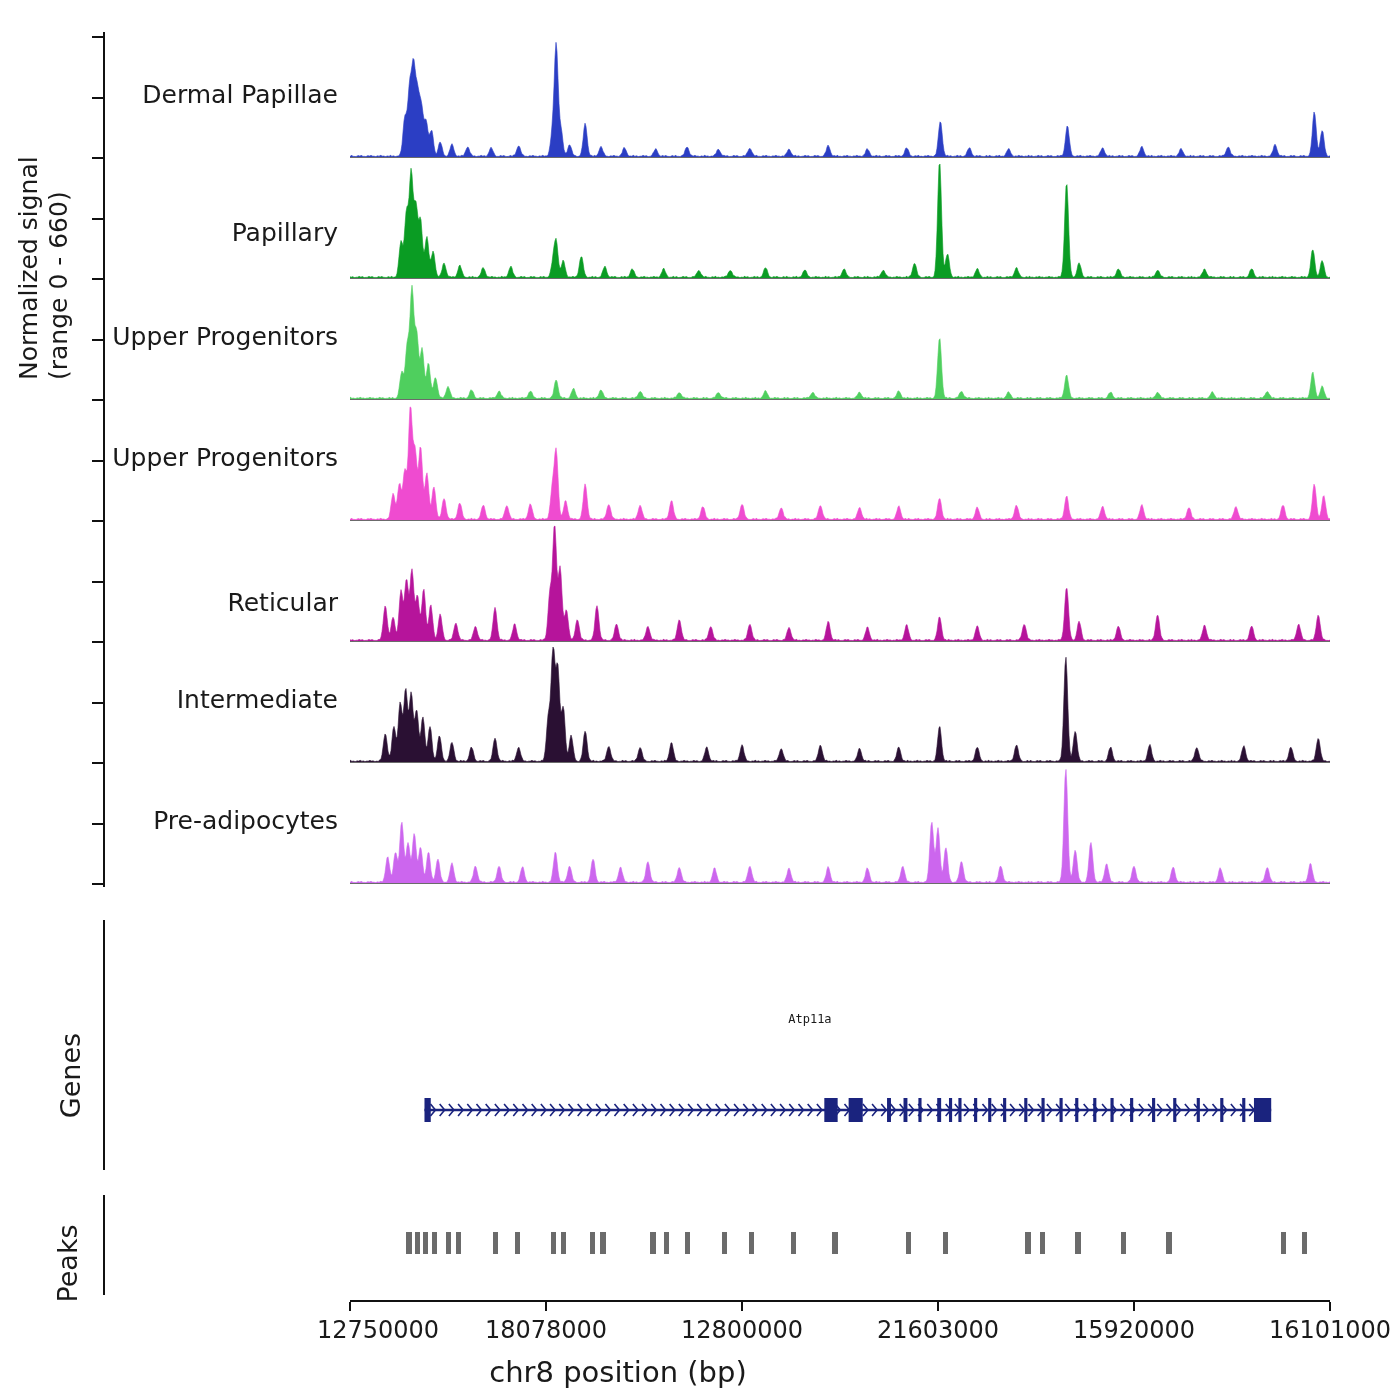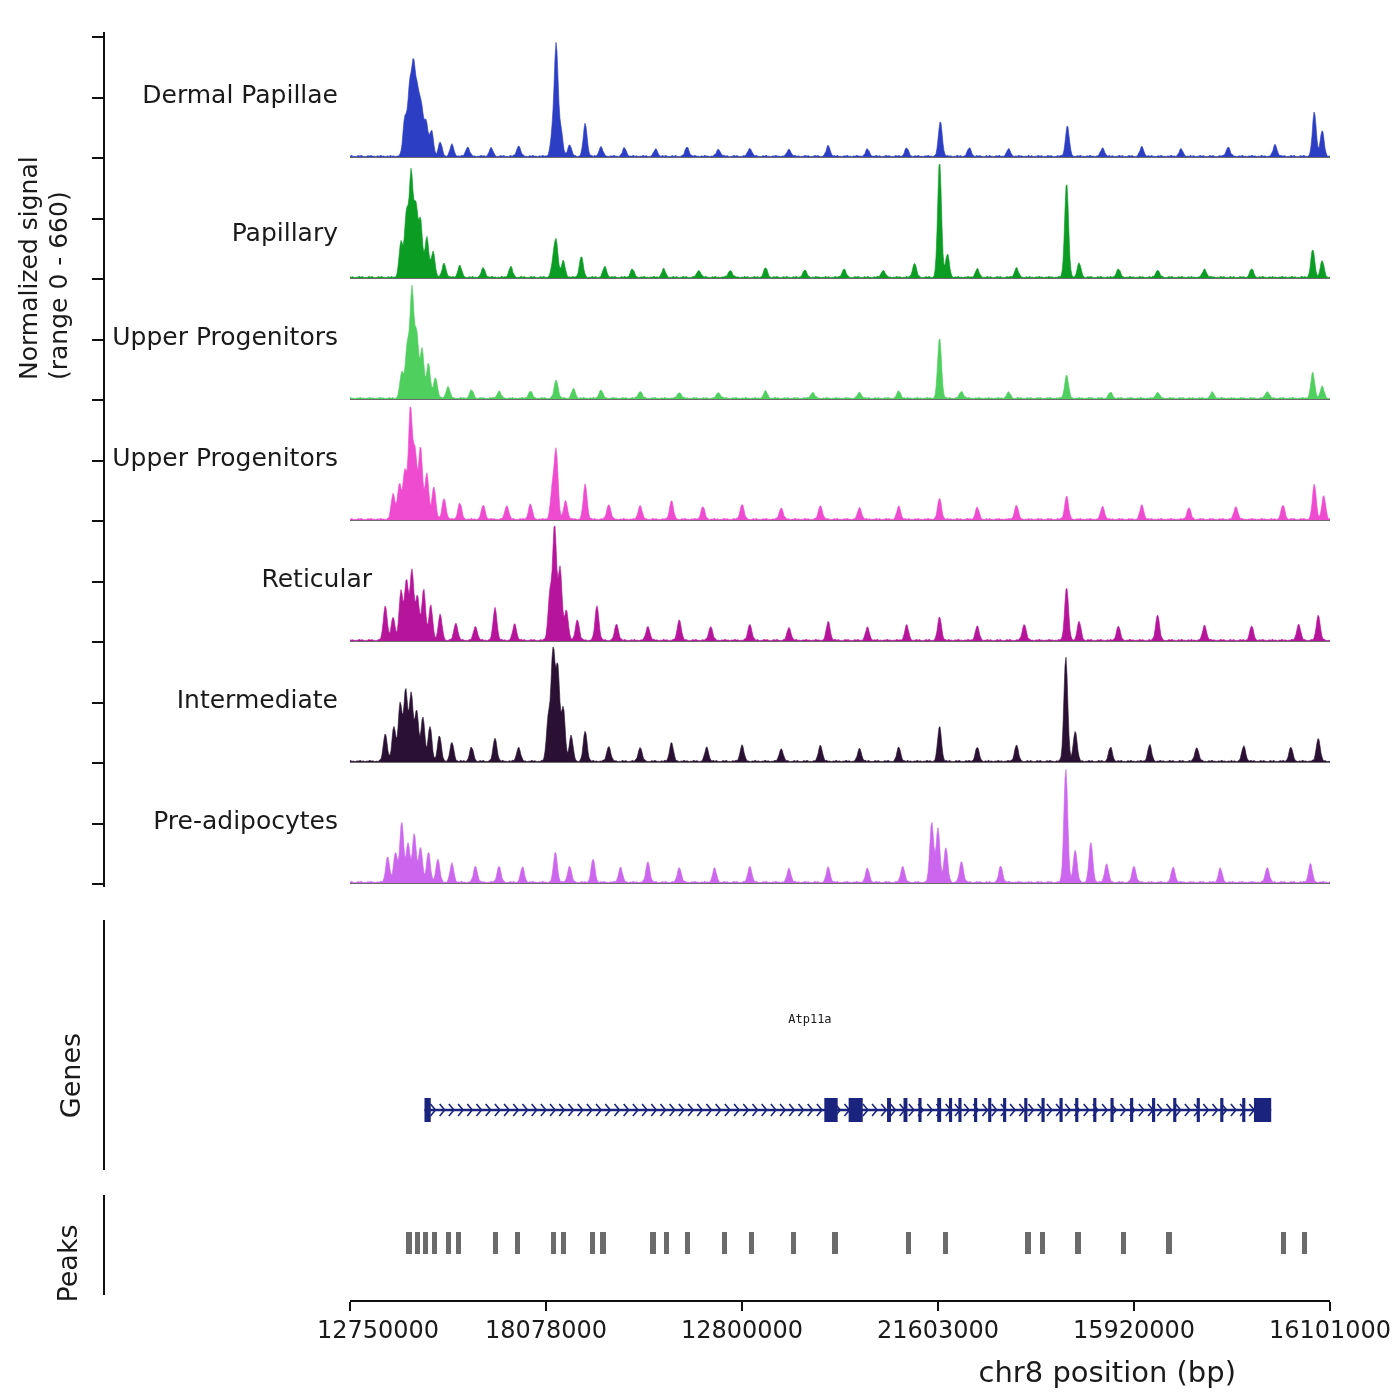--- a/index.html
+++ b/index.html
@@ -147,21 +147,21 @@
     top: 1316px;
     font-size: 24px;
     transform: translateX(-50%);
     white-space: nowrap;
   }
   .xlabel {
     position: absolute;
     top: 1355px;
     left: 0;
     width: 1236px;
-    text-align: right;
+    text-align: center;
     font-size: 29px;
   }
 </style>
 </head>
 <body>
 
 <div id="root">
 
   <div class="ylabel-signal">
     <span class="l1">Normalized signal</span>
@@ -219,21 +219,21 @@
         </svg>
         <div class="baseline"></div>
       </div>
       <div class="track-label" style="top: 443px; left: 0px; width: 338px;">Upper Progenitors</div>
       <div class="track" style="top: 522px;">
         <svg viewBox="0 0 980 120" preserveAspectRatio="none">
           <path d="M 0 120 L 0 117.42 L 1 118.54 L 2 117.71 L 3 117.82 L 4 118.48 L 5 118.59 L 6 118.21 L 7 118.22 L 8 118.13 L 9 117.32 L 10 117.66 L 11 118.31 L 12 117.53 L 13 117.88 L 14 118.60 L 15 118.54 L 16 118.29 L 17 118.43 L 18 117.90 L 19 117.33 L 20 117.97 L 21 117.96 L 22 117.42 L 23 118.01 L 24 118.46 L 25 118.47 L 26 118.38 L 27 118.59 L 28 117.72 L 29 117.30 L 30 117.60 L 31 114.90 L 32 109.56 L 33 101.27 L 34 90.56 L 35 83.98 L 36 86.06 L 37 95.19 L 38 104.56 L 39 110.31 L 40 110.89 L 41 104.59 L 42 97.91 L 43 95.28 L 44 97.23 L 45 103.78 L 46 109.57 L 47 109.85 L 48 102.33 L 49 89.07 L 50 75.03 L 51 67.56 L 52 71.81 L 53 79.48 L 54 78.12 L 55 68.04 L 56 57.96 L 57 57.68 L 58 66.34 L 59 72.65 L 60 65.87 L 61 52.01 L 62 46.75 L 63 55.60 L 64 70.57 L 65 79.84 L 66 78.23 L 67 73.08 L 68 74.77 L 69 84.80 L 70 92.28 L 71 91.13 L 72 81.53 L 73 69.58 L 74 67.23 L 75 77.69 L 76 92.61 L 77 101.99 L 78 101.94 L 79 94.59 L 80 85.01 L 81 82.90 L 82 90.53 L 83 100.37 L 84 109.60 L 85 114.99 L 86 115.48 L 87 111.69 L 88 104.86 L 89 96.93 L 90 91.89 L 91 94.55 L 92 102.31 L 93 109.15 L 94 114.56 L 95 117.60 L 96 118.28 L 97 118.28 L 98 118.45 L 99 117.87 L 100 117.20 L 101 117.33 L 102 115.67 L 103 111.71 L 104 107.13 L 105 102.66 L 106 101.10 L 107 103.97 L 108 109.45 L 109 113.38 L 110 115.89 L 111 117.94 L 112 117.53 L 113 117.38 L 114 118.22 L 115 118.26 L 116 118.37 L 117 118.49 L 118 118.40 L 119 117.64 L 120 117.45 L 121 117.56 L 122 114.69 L 123 111.38 L 124 108.03 L 125 104.54 L 126 105.00 L 127 108.62 L 128 112.67 L 129 115.28 L 130 117.16 L 131 117.91 L 132 117.22 L 133 117.66 L 134 118.45 L 135 117.94 L 136 118.31 L 137 118.60 L 138 118.18 L 139 117.56 L 140 117.29 L 141 114.40 L 142 108.19 L 143 99.68 L 144 90.19 L 145 85.36 L 146 89.74 L 147 99.53 L 148 108.55 L 149 114.21 L 150 117.49 L 151 117.31 L 152 117.25 L 153 118.25 L 154 117.88 L 155 117.78 L 156 118.39 L 157 118.59 L 158 118.18 L 159 117.89 L 160 117.53 L 161 114.80 L 162 111.28 L 163 107.41 L 164 102.30 L 165 101.84 L 166 105.92 L 167 111.04 L 168 114.88 L 169 117.12 L 170 117.79 L 171 117.27 L 172 117.72 L 173 118.23 L 174 117.47 L 175 117.87 L 176 118.58 L 177 118.48 L 178 118.35 L 179 118.48 L 180 117.89 L 181 117.37 L 182 118.05 L 183 117.89 L 184 117.38 L 185 118.03 L 186 118.41 L 187 118.41 L 188 118.44 L 189 118.55 L 190 117.75 L 191 117.50 L 192 118.41 L 193 117.53 L 194 117.03 L 195 116.62 L 196 112.71 L 197 104.06 L 198 90.41 L 199 75.71 L 200 65.45 L 201 59.80 L 202 49.13 L 203 25.94 L 204 4.75 L 205 4.00 L 206 23.41 L 207 47.44 L 208 56.35 L 209 49.66 L 210 43.74 L 211 52.55 L 212 72.01 L 213 88.41 L 214 95.10 L 215 92.65 L 216 87.77 L 217 89.57 L 218 97.59 L 219 106.54 L 220 112.86 L 221 116.63 L 222 116.99 L 223 115.65 L 224 113.58 L 225 108.46 L 226 101.64 L 227 97.81 L 228 98.88 L 229 103.83 L 230 109.99 L 231 115.27 L 232 116.47 L 233 117.05 L 234 118.24 L 235 117.83 L 236 117.75 L 237 118.39 L 238 118.58 L 239 118.24 L 240 118.08 L 241 118.07 L 242 116.23 L 243 113.53 L 244 108.22 L 245 97.17 L 246 87.15 L 247 83.71 L 248 88.56 L 249 98.75 L 250 108.64 L 251 114.44 L 252 116.31 L 253 117.54 L 254 118.15 L 255 117.44 L 256 117.87 L 257 118.56 L 258 118.45 L 259 118.38 L 260 118.47 L 261 117.66 L 262 116.48 L 263 115.29 L 264 111.30 L 265 105.77 L 266 102.49 L 267 102.57 L 268 106.19 L 269 111.34 L 270 115.38 L 271 116.70 L 272 117.26 L 273 118.41 L 274 117.55 L 275 117.38 L 276 118.26 L 277 118.20 L 278 118.31 L 279 118.54 L 280 118.39 L 281 117.71 L 282 117.75 L 283 118.38 L 284 117.35 L 285 117.50 L 286 118.54 L 287 118.02 L 288 118.27 L 289 118.59 L 290 118.30 L 291 117.72 L 292 117.92 L 293 117.55 L 294 115.58 L 295 113.43 L 296 110.02 L 297 105.49 L 298 104.36 L 299 106.76 L 300 110.60 L 301 114.09 L 302 116.94 L 303 117.35 L 304 117.14 L 305 117.98 L 306 118.08 L 307 117.77 L 308 118.30 L 309 118.60 L 310 118.24 L 311 117.98 L 312 118.58 L 313 117.52 L 314 117.32 L 315 118.33 L 316 117.80 L 317 117.73 L 318 118.39 L 319 118.56 L 320 118.28 L 321 118.15 L 322 118.29 L 323 117.30 L 324 117.08 L 325 116.87 L 326 112.87 L 327 107.60 L 328 101.87 L 329 97.84 L 330 98.91 L 331 104.49 L 332 110.56 L 333 114.28 L 334 116.84 L 335 117.92 L 336 117.38 L 337 117.87 L 338 118.54 L 339 118.42 L 340 118.42 L 341 118.53 L 342 117.88 L 343 117.41 L 344 118.13 L 345 117.81 L 346 117.35 L 347 118.05 L 348 118.36 L 349 118.34 L 350 118.49 L 351 118.52 L 352 117.77 L 353 117.56 L 354 118.47 L 355 117.36 L 356 116.68 L 357 116.07 L 358 112.86 L 359 108.69 L 360 105.40 L 361 104.72 L 362 106.96 L 363 111.35 L 364 115.43 L 365 116.33 L 366 117.25 L 367 118.52 L 368 117.98 L 369 118.25 L 370 118.60 L 371 118.31 L 372 117.77 L 373 118.06 L 374 118.00 L 375 117.23 L 376 117.73 L 377 118.34 L 378 117.84 L 379 118.25 L 380 118.61 L 381 118.27 L 382 117.87 L 383 118.36 L 384 117.72 L 385 117.23 L 386 118.02 L 387 118.04 L 388 117.75 L 389 118.30 L 390 118.59 L 391 118.27 L 392 118.01 L 393 118.53 L 394 117.36 L 395 116.71 L 396 116.26 L 397 112.45 L 398 107.55 L 399 103.66 L 400 102.36 L 401 104.83 L 402 109.68 L 403 114.20 L 404 115.91 L 405 117.14 L 406 118.39 L 407 117.53 L 408 117.76 L 409 118.53 L 410 118.47 L 411 118.37 L 412 118.37 L 413 118.04 L 414 117.36 L 415 117.83 L 416 118.11 L 417 117.40 L 418 117.87 L 419 118.52 L 420 118.39 L 421 118.45 L 422 118.55 L 423 117.87 L 424 117.44 L 425 118.17 L 426 117.77 L 427 117.34 L 428 118.06 L 429 118.33 L 430 118.31 L 431 118.52 L 432 118.50 L 433 117.69 L 434 117.22 L 435 117.21 L 436 113.95 L 437 110.21 L 438 107.33 L 439 105.37 L 440 107.02 L 441 111.08 L 442 114.60 L 443 116.30 L 444 117.40 L 445 118.21 L 446 117.30 L 447 117.52 L 448 118.60 L 449 117.95 L 450 118.22 L 451 118.61 L 452 118.32 L 453 117.80 L 454 118.10 L 455 117.97 L 456 117.22 L 457 117.75 L 458 118.30 L 459 117.81 L 460 118.23 L 461 118.61 L 462 118.29 L 463 117.90 L 464 118.40 L 465 117.70 L 466 117.24 L 467 118.05 L 468 118.00 L 469 117.72 L 470 118.29 L 471 118.56 L 472 118.21 L 473 117.63 L 474 116.98 L 475 113.16 L 476 108.10 L 477 103.41 L 478 99.31 L 479 100.56 L 480 106.31 L 481 112.06 L 482 115.72 L 483 117.42 L 484 118.07 L 485 117.36 L 486 117.57 L 487 118.44 L 488 117.51 L 489 117.75 L 490 118.54 L 491 118.44 L 492 118.40 L 493 118.40 L 494 118.03 L 495 117.38 L 496 117.87 L 497 118.07 L 498 117.37 L 499 117.88 L 500 118.49 L 501 118.36 L 502 118.48 L 503 118.57 L 504 117.88 L 505 117.46 L 506 118.22 L 507 117.74 L 508 117.33 L 509 118.08 L 510 118.29 L 511 118.24 L 512 118.33 L 513 117.67 L 514 115.31 L 515 112.04 L 516 109.01 L 517 105.05 L 518 105.17 L 519 109.23 L 520 112.95 L 521 116.02 L 522 117.87 L 523 118.21 L 524 117.74 L 525 117.86 L 526 118.27 L 527 117.30 L 528 117.54 L 529 118.58 L 530 117.92 L 531 118.20 L 532 118.60 L 533 118.33 L 534 117.83 L 535 118.14 L 536 117.94 L 537 117.22 L 538 117.78 L 539 118.26 L 540 117.78 L 541 118.22 L 542 118.60 L 543 118.31 L 544 117.93 L 545 118.44 L 546 117.68 L 547 117.25 L 548 118.09 L 549 117.95 L 550 117.66 L 551 118.10 L 552 117.80 L 553 115.92 L 554 112.34 L 555 108.10 L 556 103.24 L 557 102.57 L 558 106.77 L 559 110.72 L 560 114.52 L 561 117.32 L 562 118.21 L 563 118.31 L 564 118.25 L 565 118.23 L 566 117.39 L 567 117.61 L 568 118.39 L 569 117.48 L 570 117.74 L 571 118.56 L 572 118.41 L 573 118.44 L 574 118.43 L 575 118.02 L 576 117.40 L 577 117.91 L 578 118.03 L 579 117.35 L 580 117.89 L 581 118.47 L 582 118.32 L 583 118.45 L 584 118.27 L 585 116.59 L 586 113.51 L 587 108.95 L 588 101.20 L 589 95.14 L 590 95.49 L 591 100.80 L 592 108.02 L 593 114.03 L 594 116.96 L 595 117.41 L 596 117.59 L 597 118.58 L 598 117.45 L 599 117.39 L 600 118.37 L 601 118.06 L 602 118.19 L 603 118.60 L 604 118.39 L 605 117.80 L 606 117.90 L 607 118.23 L 608 117.28 L 609 117.55 L 610 118.54 L 611 117.88 L 612 118.18 L 613 118.60 L 614 118.34 L 615 117.86 L 616 118.18 L 617 117.91 L 618 117.22 L 619 117.80 L 620 118.21 L 621 117.68 L 622 117.88 L 623 117.39 L 624 114.96 L 625 110.85 L 626 107.07 L 627 103.82 L 628 104.52 L 629 109.24 L 630 113.22 L 631 115.79 L 632 117.71 L 633 118.42 L 634 118.33 L 635 118.11 L 636 118.46 L 637 117.48 L 638 117.41 L 639 118.49 L 640 117.66 L 641 117.67 L 642 118.41 L 643 118.47 L 644 118.40 L 645 118.28 L 646 118.21 L 647 117.40 L 648 117.64 L 649 118.35 L 650 117.45 L 651 117.74 L 652 118.58 L 653 118.38 L 654 118.47 L 655 118.45 L 656 118.02 L 657 117.41 L 658 117.95 L 659 117.99 L 660 117.34 L 661 117.89 L 662 118.44 L 663 118.29 L 664 118.53 L 665 118.61 L 666 117.88 L 667 117.51 L 668 118.22 L 669 117.31 L 670 115.97 L 671 114.32 L 672 110.12 L 673 105.09 L 674 102.48 L 675 103.49 L 676 107.24 L 677 112.05 L 678 116.26 L 679 116.72 L 680 117.23 L 681 118.37 L 682 118.02 L 683 118.17 L 684 118.60 L 685 118.40 L 686 117.82 L 687 117.94 L 688 118.20 L 689 117.27 L 690 117.57 L 691 118.51 L 692 117.85 L 693 118.16 L 694 118.60 L 695 118.35 L 696 117.89 L 697 118.22 L 698 117.89 L 699 117.22 L 700 117.83 L 701 118.19 L 702 117.72 L 703 118.19 L 704 118.59 L 705 118.35 L 706 118.00 L 707 118.50 L 708 117.64 L 709 117.26 L 710 118.03 L 711 117.16 L 712 114.71 L 713 109.20 L 714 97.25 L 715 80.55 L 716 67.19 L 717 66.39 L 718 77.19 L 719 93.78 L 720 108.01 L 721 114.07 L 722 116.73 L 723 118.14 L 724 117.93 L 725 116.67 L 726 113.50 L 727 108.24 L 728 101.81 L 729 99.15 L 730 101.64 L 731 106.05 L 732 111.86 L 733 116.29 L 734 117.67 L 735 118.34 L 736 118.45 L 737 118.01 L 738 117.43 L 739 117.99 L 740 117.95 L 741 117.32 L 742 117.91 L 743 118.41 L 744 118.26 L 745 118.56 L 746 118.59 L 747 117.89 L 748 117.55 L 749 118.34 L 750 117.64 L 751 117.31 L 752 118.14 L 753 118.20 L 754 118.19 L 755 118.61 L 756 118.48 L 757 117.83 L 758 117.73 L 759 118.51 L 760 117.41 L 761 117.39 L 762 118.37 L 763 117.71 L 764 117.09 L 765 115.56 L 766 111.80 L 767 106.91 L 768 104.25 L 769 105.11 L 770 107.85 L 771 112.44 L 772 116.34 L 773 117.14 L 774 117.98 L 775 118.57 L 776 118.37 L 777 117.92 L 778 118.25 L 779 117.86 L 780 117.22 L 781 117.86 L 782 118.15 L 783 117.69 L 784 118.18 L 785 118.58 L 786 118.37 L 787 118.04 L 788 118.54 L 789 117.63 L 790 117.29 L 791 118.20 L 792 117.84 L 793 117.63 L 794 118.28 L 795 118.51 L 796 118.41 L 797 118.18 L 798 118.41 L 799 117.48 L 800 117.45 L 801 118.50 L 802 117.21 L 803 116.14 L 804 113.84 L 805 107.83 L 806 99.93 L 807 93.76 L 808 93.47 L 809 98.58 L 810 106.82 L 811 113.50 L 812 115.82 L 813 117.34 L 814 118.52 L 815 118.31 L 816 118.53 L 817 118.50 L 818 118.01 L 819 117.46 L 820 118.03 L 821 117.91 L 822 117.30 L 823 117.92 L 824 118.38 L 825 118.23 L 826 118.59 L 827 118.58 L 828 117.90 L 829 117.58 L 830 118.38 L 831 117.61 L 832 117.31 L 833 118.16 L 834 118.16 L 835 118.16 L 836 118.59 L 837 118.48 L 838 117.85 L 839 117.77 L 840 118.47 L 841 117.39 L 842 117.41 L 843 118.46 L 844 117.95 L 845 118.12 L 846 118.58 L 847 118.41 L 848 117.83 L 849 117.81 L 850 117.29 L 851 114.65 L 852 111.53 L 853 107.67 L 854 103.34 L 855 103.44 L 856 107.28 L 857 111.78 L 858 115.02 L 859 117.31 L 860 117.59 L 861 117.18 L 862 117.89 L 863 118.11 L 864 117.66 L 865 118.18 L 866 118.57 L 867 118.40 L 868 118.07 L 869 118.57 L 870 117.62 L 871 117.31 L 872 118.24 L 873 117.80 L 874 117.61 L 875 118.29 L 876 118.49 L 877 118.44 L 878 118.22 L 879 118.39 L 880 117.48 L 881 117.49 L 882 118.61 L 883 117.55 L 884 117.63 L 885 118.45 L 886 118.39 L 887 118.50 L 888 118.37 L 889 118.17 L 890 117.43 L 891 117.75 L 892 118.23 L 893 117.38 L 894 117.74 L 895 118.54 L 896 118.11 L 897 117.82 L 898 116.21 L 899 112.55 L 900 107.72 L 901 104.82 L 902 104.26 L 903 106.68 L 904 111.66 L 905 115.54 L 906 117.24 L 907 118.36 L 908 118.52 L 909 117.90 L 910 117.61 L 911 118.42 L 912 117.58 L 913 117.31 L 914 118.19 L 915 118.13 L 916 118.13 L 917 118.57 L 918 118.48 L 919 117.87 L 920 117.81 L 921 118.44 L 922 117.37 L 923 117.42 L 924 118.49 L 925 117.92 L 926 118.09 L 927 118.57 L 928 118.42 L 929 117.90 L 930 118.05 L 931 118.10 L 932 117.25 L 933 117.64 L 934 118.40 L 935 117.75 L 936 118.10 L 937 118.60 L 938 118.41 L 939 117.98 L 940 118.32 L 941 117.81 L 942 117.20 L 943 117.73 L 944 117.24 L 945 115.04 L 946 111.99 L 947 107.37 L 948 103.08 L 949 102.15 L 950 106.03 L 951 110.10 L 952 113.93 L 953 117.11 L 954 117.46 L 955 117.53 L 956 118.28 L 957 118.47 L 958 118.47 L 959 118.25 L 960 118.37 L 961 117.46 L 962 117.40 L 963 117.99 L 964 115.41 L 965 111.66 L 966 105.72 L 967 97.74 L 968 93.21 L 969 94.84 L 970 101.54 L 971 108.56 L 972 114.18 L 973 117.08 L 974 117.10 L 975 117.70 L 976 118.54 L 977 118.26 L 978 118.59 L 979 118.54 L 980 118.01 L 980 120 Z" fill="#b6149b" stroke="#b6149b" stroke-width="0.6"></path>
         </svg>
         <div class="baseline"></div>
       </div>
-      <div class="track-label" style="top: 564px; left: 0px; width: 338px; padding-left: 34px;">Reticular</div>
+      <div class="track-label" style="top: 588px; left: 0px; width: 338px;">Reticular</div>
       <div class="track" style="top: 643px;">
         <svg viewBox="0 0 980 120" preserveAspectRatio="none">
           <path d="M 0 120 L 0 117.38 L 1 117.43 L 2 118.47 L 3 117.99 L 4 118.17 L 5 118.60 L 6 118.38 L 7 117.82 L 8 118.00 L 9 118.12 L 10 117.25 L 11 117.63 L 12 118.44 L 13 117.82 L 14 118.17 L 15 118.60 L 16 118.34 L 17 117.90 L 18 118.28 L 19 117.82 L 20 117.22 L 21 117.90 L 22 118.12 L 23 117.70 L 24 118.22 L 25 118.58 L 26 118.35 L 27 118.03 L 28 118.55 L 29 117.48 L 30 116.72 L 31 116.04 L 32 111.55 L 33 104.10 L 34 96.13 L 35 90.98 L 36 92.46 L 37 99.65 L 38 108.11 L 39 112.11 L 40 111.99 L 41 107.48 L 42 96.46 L 43 86.54 L 44 83.41 L 45 87.55 L 46 94.32 L 47 94.78 L 48 84.62 L 49 68.41 L 50 58.94 L 51 61.86 L 52 69.61 L 53 71.64 L 54 61.85 L 55 48.01 L 56 45.47 L 57 56.07 L 58 67.19 L 59 66.61 L 60 56.65 L 61 48.79 L 62 53.55 L 63 67.84 L 64 77.05 L 65 74.42 L 66 67.69 L 67 67.49 L 68 76.70 L 69 88.67 L 70 94.12 L 71 87.35 L 72 77.08 L 73 73.94 L 74 80.46 L 75 92.94 L 76 102.91 L 77 103.83 L 78 96.25 L 79 86.96 L 80 83.59 L 81 87.34 L 82 97.78 L 83 108.66 L 84 113.82 L 85 115.30 L 86 113.10 L 87 106.68 L 88 98.22 L 89 93.01 L 90 93.91 L 91 99.53 L 92 107.81 L 93 114.26 L 94 116.46 L 95 117.81 L 96 118.40 L 97 117.70 L 98 115.72 L 99 112.62 L 100 106.66 L 101 100.72 L 102 99.39 L 103 102.28 L 104 107.48 L 105 113.22 L 106 116.72 L 107 117.85 L 108 117.95 L 109 118.58 L 110 117.58 L 111 117.32 L 112 118.28 L 113 117.78 L 114 117.62 L 115 118.28 L 116 118.29 L 117 117.59 L 118 115.71 L 119 112.58 L 120 107.35 L 121 104.10 L 122 105.08 L 123 107.26 L 124 111.72 L 125 115.87 L 126 117.54 L 127 118.25 L 128 118.34 L 129 118.13 L 130 117.42 L 131 117.78 L 132 118.18 L 133 117.37 L 134 117.78 L 135 118.55 L 136 118.31 L 137 118.53 L 138 118.51 L 139 117.82 L 140 116.78 L 141 115.69 L 142 111.39 L 143 104.26 L 144 98.00 L 145 95.14 L 146 97.80 L 147 104.96 L 148 111.66 L 149 115.23 L 150 116.84 L 151 118.29 L 152 117.52 L 153 117.32 L 154 118.23 L 155 118.12 L 156 118.15 L 157 118.59 L 158 118.46 L 159 117.84 L 160 117.82 L 161 118.39 L 162 117.31 L 163 117.26 L 164 117.75 L 165 115.51 L 166 112.50 L 167 108.64 L 168 105.07 L 169 104.33 L 170 107.63 L 171 111.96 L 172 114.54 L 173 116.76 L 174 118.13 L 175 117.71 L 176 118.13 L 177 118.60 L 178 118.38 L 179 117.97 L 180 118.35 L 181 117.78 L 182 117.24 L 183 117.97 L 184 118.04 L 185 117.65 L 186 118.20 L 187 118.56 L 188 118.40 L 189 118.10 L 190 118.59 L 191 117.55 L 192 117.17 L 193 117.49 L 194 114.55 L 195 108.31 L 196 97.72 L 197 83.57 L 198 71.92 L 199 65.37 L 200 57.82 L 201 39.24 L 202 15.19 L 203 4.00 L 204 6.48 L 205 19.96 L 206 24.84 L 207 19.69 L 208 21.53 L 209 38.20 L 210 59.29 L 211 69.23 L 212 67.11 L 213 63.17 L 214 67.57 L 215 82.69 L 216 99.13 L 217 108.16 L 218 109.41 L 219 104.05 L 220 96.21 L 221 91.99 L 222 95.40 L 223 102.42 L 224 109.40 L 225 114.92 L 226 117.40 L 227 117.98 L 228 118.54 L 229 118.39 L 230 117.17 L 231 115.02 L 232 111.20 L 233 102.10 L 234 92.62 L 235 88.26 L 236 90.48 L 237 98.87 L 238 108.39 L 239 114.38 L 240 116.62 L 241 117.57 L 242 118.31 L 243 117.32 L 244 117.47 L 245 118.57 L 246 117.88 L 247 118.10 L 248 118.58 L 249 118.41 L 250 117.91 L 251 118.11 L 252 118.00 L 253 117.07 L 254 117.01 L 255 116.10 L 256 112.31 L 257 108.11 L 258 104.57 L 259 103.48 L 260 105.98 L 261 111.05 L 262 114.36 L 263 116.05 L 264 117.69 L 265 117.93 L 266 117.61 L 267 118.20 L 268 118.54 L 269 118.43 L 270 118.13 L 271 118.56 L 272 117.57 L 273 117.36 L 274 118.36 L 275 117.71 L 276 117.60 L 277 118.33 L 278 118.45 L 279 118.47 L 280 118.28 L 281 118.31 L 282 117.46 L 283 117.56 L 284 118.39 L 285 117.09 L 286 116.26 L 287 114.77 L 288 110.70 L 289 106.69 L 290 104.52 L 291 105.74 L 292 109.09 L 293 113.58 L 294 116.45 L 295 116.85 L 296 117.68 L 297 118.48 L 298 118.24 L 299 118.59 L 300 118.57 L 301 117.97 L 302 117.52 L 303 118.19 L 304 117.77 L 305 117.28 L 306 118.01 L 307 118.27 L 308 118.15 L 309 118.58 L 310 118.54 L 311 117.90 L 312 117.68 L 313 118.54 L 314 117.49 L 315 117.27 L 316 117.98 L 317 116.83 L 318 114.49 L 319 110.42 L 320 104.54 L 321 99.82 L 322 100.12 L 323 105.07 L 324 109.83 L 325 114.27 L 326 117.56 L 327 117.59 L 328 118.03 L 329 118.56 L 330 118.42 L 331 117.94 L 332 118.15 L 333 118.00 L 334 117.24 L 335 117.72 L 336 118.28 L 337 117.69 L 338 118.11 L 339 118.60 L 340 118.42 L 341 118.03 L 342 118.42 L 343 117.74 L 344 117.26 L 345 118.04 L 346 117.96 L 347 117.60 L 348 118.20 L 349 118.52 L 350 118.43 L 351 118.01 L 352 117.90 L 353 115.52 L 354 112.39 L 355 109.16 L 356 104.72 L 357 103.81 L 358 107.24 L 359 111.65 L 360 115.37 L 361 117.21 L 362 118.00 L 363 117.41 L 364 117.59 L 365 118.43 L 366 117.45 L 367 117.65 L 368 118.53 L 369 118.32 L 370 118.57 L 371 118.45 L 372 118.11 L 373 117.47 L 374 117.89 L 375 118.07 L 376 117.31 L 377 117.80 L 378 118.47 L 379 118.21 L 380 118.60 L 381 118.58 L 382 117.98 L 383 117.55 L 384 118.23 L 385 117.72 L 386 117.16 L 387 117.52 L 388 116.47 L 389 113.45 L 390 109.23 L 391 104.39 L 392 101.67 L 393 103.57 L 394 109.25 L 395 112.81 L 396 115.57 L 397 117.80 L 398 117.90 L 399 118.05 L 400 118.55 L 401 118.47 L 402 117.91 L 403 117.93 L 404 118.29 L 405 117.31 L 406 117.50 L 407 118.58 L 408 117.81 L 409 118.06 L 410 118.57 L 411 118.44 L 412 117.97 L 413 118.19 L 414 117.98 L 415 117.24 L 416 117.75 L 417 118.24 L 418 117.66 L 419 118.10 L 420 118.59 L 421 118.45 L 422 118.07 L 423 118.45 L 424 117.72 L 425 117.21 L 426 117.77 L 427 116.81 L 428 114.48 L 429 111.67 L 430 108.05 L 431 105.79 L 432 106.52 L 433 110.36 L 434 113.25 L 435 115.68 L 436 117.92 L 437 117.52 L 438 117.55 L 439 118.35 L 440 118.40 L 441 118.54 L 442 118.34 L 443 118.28 L 444 117.48 L 445 117.63 L 446 118.39 L 447 117.42 L 448 117.65 L 449 118.55 L 450 118.29 L 451 118.60 L 452 118.48 L 453 118.10 L 454 117.49 L 455 117.93 L 456 118.03 L 457 117.30 L 458 117.81 L 459 118.44 L 460 118.18 L 461 118.57 L 462 118.60 L 463 117.98 L 464 117.53 L 465 117.98 L 466 116.59 L 467 113.99 L 468 110.74 L 469 105.82 L 470 102.21 L 471 103.09 L 472 107.14 L 473 111.56 L 474 115.05 L 475 117.73 L 476 117.25 L 477 117.31 L 478 118.34 L 479 117.97 L 480 118.04 L 481 118.54 L 482 118.47 L 483 117.94 L 484 117.97 L 485 118.25 L 486 117.30 L 487 117.52 L 488 118.54 L 489 117.77 L 490 118.04 L 491 118.57 L 492 118.46 L 493 118.00 L 494 118.22 L 495 117.95 L 496 117.24 L 497 117.78 L 498 118.20 L 499 117.63 L 500 118.09 L 501 118.58 L 502 118.47 L 503 118.07 L 504 118.32 L 505 117.04 L 506 115.17 L 507 113.11 L 508 108.93 L 509 105.41 L 510 105.72 L 511 108.76 L 512 112.77 L 513 115.65 L 514 117.61 L 515 117.33 L 516 117.39 L 517 118.48 L 518 117.60 L 519 117.56 L 520 118.36 L 521 118.37 L 522 118.57 L 523 118.37 L 524 118.27 L 525 117.49 L 526 117.67 L 527 118.35 L 528 117.40 L 529 117.65 L 530 118.57 L 531 118.25 L 532 118.59 L 533 118.50 L 534 118.10 L 535 117.51 L 536 117.97 L 537 117.99 L 538 117.28 L 539 117.83 L 540 118.41 L 541 118.14 L 542 118.52 L 543 118.48 L 544 117.42 L 545 115.73 L 546 113.61 L 547 108.79 L 548 104.53 L 549 104.23 L 550 106.76 L 551 110.94 L 552 115.15 L 553 117.32 L 554 117.62 L 555 117.72 L 556 118.55 L 557 117.44 L 558 117.36 L 559 118.38 L 560 117.93 L 561 118.01 L 562 118.53 L 563 118.48 L 564 117.96 L 565 118.01 L 566 118.22 L 567 117.29 L 568 117.54 L 569 118.50 L 570 117.74 L 571 118.02 L 572 118.57 L 573 118.48 L 574 118.03 L 575 118.26 L 576 117.93 L 577 117.24 L 578 117.82 L 579 118.16 L 580 117.60 L 581 118.08 L 582 118.56 L 583 118.41 L 584 117.66 L 585 116.58 L 586 111.74 L 587 103.34 L 588 93.40 L 589 84.56 L 590 83.62 L 591 92.01 L 592 103.13 L 593 111.74 L 594 115.97 L 595 117.88 L 596 117.45 L 597 117.45 L 598 118.53 L 599 117.57 L 600 117.55 L 601 118.38 L 602 118.35 L 603 118.60 L 604 118.39 L 605 118.26 L 606 117.50 L 607 117.70 L 608 118.31 L 609 117.37 L 610 117.65 L 611 118.59 L 612 118.22 L 613 118.56 L 614 118.52 L 615 118.10 L 616 117.53 L 617 118.01 L 618 117.95 L 619 117.27 L 620 117.83 L 621 118.31 L 622 117.78 L 623 117.31 L 624 115.23 L 625 110.88 L 626 106.24 L 627 104.51 L 628 104.91 L 629 108.38 L 630 113.40 L 631 116.25 L 632 117.46 L 633 118.37 L 634 118.51 L 635 117.97 L 636 117.82 L 637 118.52 L 638 117.42 L 639 117.37 L 640 118.41 L 641 117.90 L 642 117.99 L 643 118.52 L 644 118.50 L 645 117.99 L 646 118.04 L 647 118.19 L 648 117.28 L 649 117.57 L 650 118.46 L 651 117.71 L 652 118.00 L 653 118.58 L 654 118.50 L 655 118.06 L 656 118.29 L 657 117.91 L 658 117.25 L 659 117.84 L 660 118.06 L 661 117.29 L 662 116.96 L 663 115.28 L 664 111.21 L 665 105.79 L 666 102.66 L 667 102.24 L 668 105.93 L 669 111.82 L 670 115.10 L 671 116.65 L 672 118.00 L 673 118.40 L 674 118.57 L 675 118.29 L 676 118.44 L 677 117.56 L 678 117.49 L 679 118.57 L 680 117.54 L 681 117.54 L 682 118.39 L 683 118.32 L 684 118.58 L 685 118.42 L 686 118.25 L 687 117.52 L 688 117.74 L 689 118.27 L 690 117.35 L 691 117.66 L 692 118.60 L 693 118.19 L 694 118.53 L 695 118.53 L 696 118.10 L 697 117.56 L 698 118.05 L 699 117.92 L 700 117.26 L 701 117.86 L 702 118.35 L 703 118.08 L 704 118.50 L 705 118.59 L 706 118.02 L 707 117.67 L 708 118.37 L 709 117.44 L 710 116.26 L 711 113.79 L 712 103.85 L 713 82.53 L 714 51.57 L 715 22.82 L 716 14.21 L 717 32.56 L 718 65.32 L 719 92.16 L 720 107.68 L 721 113.39 L 722 110.06 L 723 102.46 L 724 93.81 L 725 88.51 L 726 90.42 L 727 98.82 L 728 107.98 L 729 113.20 L 730 116.35 L 731 118.14 L 732 117.62 L 733 117.98 L 734 118.58 L 735 118.52 L 736 118.09 L 737 118.33 L 738 117.89 L 739 117.26 L 740 117.88 L 741 118.08 L 742 117.55 L 743 118.07 L 744 118.54 L 745 118.55 L 746 118.20 L 747 118.57 L 748 117.69 L 749 117.34 L 750 118.23 L 751 117.76 L 752 117.50 L 753 118.21 L 754 118.38 L 755 118.39 L 756 117.46 L 757 115.82 L 758 111.63 L 759 107.24 L 760 105.12 L 761 104.10 L 762 107.43 L 763 112.64 L 764 115.78 L 765 117.73 L 766 118.24 L 767 118.20 L 768 117.53 L 769 117.78 L 770 118.23 L 771 117.33 L 772 117.67 L 773 118.57 L 774 118.16 L 775 118.50 L 776 118.55 L 777 118.10 L 778 117.58 L 779 118.09 L 780 117.88 L 781 117.25 L 782 117.88 L 783 118.31 L 784 118.05 L 785 118.48 L 786 118.59 L 787 118.03 L 788 117.71 L 789 118.43 L 790 117.59 L 791 117.27 L 792 118.15 L 793 118.02 L 794 117.79 L 795 117.70 L 796 116.05 L 797 112.01 L 798 106.91 L 799 103.21 L 800 101.38 L 801 104.64 L 802 110.78 L 803 114.30 L 804 116.72 L 805 118.19 L 806 118.46 L 807 118.04 L 808 118.12 L 809 118.13 L 810 117.28 L 811 117.62 L 812 118.38 L 813 117.64 L 814 117.98 L 815 118.59 L 816 118.54 L 817 118.13 L 818 118.36 L 819 117.87 L 820 117.27 L 821 117.92 L 822 118.04 L 823 117.52 L 824 118.07 L 825 118.52 L 826 118.58 L 827 118.23 L 828 118.60 L 829 117.68 L 830 117.37 L 831 118.27 L 832 117.73 L 833 117.48 L 834 118.23 L 835 118.39 L 836 118.58 L 837 118.35 L 838 118.40 L 839 117.57 L 840 117.53 L 841 118.41 L 842 116.84 L 843 115.49 L 844 113.44 L 845 109.01 L 846 105.57 L 847 104.70 L 848 107.14 L 849 110.77 L 850 114.68 L 851 117.09 L 852 117.02 L 853 117.62 L 854 118.53 L 855 118.12 L 856 118.48 L 857 118.56 L 858 118.11 L 859 117.61 L 860 118.13 L 861 117.85 L 862 117.24 L 863 117.90 L 864 118.28 L 865 118.01 L 866 118.46 L 867 118.58 L 868 118.05 L 869 117.74 L 870 118.47 L 871 117.57 L 872 117.28 L 873 118.18 L 874 118.02 L 875 117.94 L 876 118.47 L 877 118.54 L 878 118.04 L 879 117.93 L 880 118.41 L 881 117.38 L 882 117.41 L 883 118.52 L 884 117.79 L 885 117.92 L 886 118.51 L 887 118.51 L 888 117.93 L 889 117.50 L 890 115.98 L 891 112.03 L 892 107.83 L 893 104.42 L 894 102.65 L 895 105.78 L 896 111.07 L 897 115.04 L 898 116.91 L 899 118.05 L 900 117.79 L 901 117.27 L 902 117.95 L 903 118.00 L 904 117.50 L 905 118.07 L 906 118.50 L 907 118.60 L 908 118.26 L 909 118.59 L 910 117.68 L 911 117.39 L 912 118.31 L 913 117.69 L 914 117.47 L 915 118.24 L 916 118.37 L 917 118.55 L 918 118.38 L 919 118.39 L 920 117.58 L 921 117.59 L 922 118.52 L 923 117.45 L 924 117.53 L 925 118.46 L 926 118.22 L 927 118.49 L 928 118.49 L 929 118.23 L 930 117.57 L 931 117.85 L 932 118.15 L 933 117.29 L 934 117.66 L 935 118.38 L 936 117.52 L 937 116.57 L 938 113.88 L 939 109.23 L 940 104.90 L 941 104.33 L 942 106.41 L 943 110.11 L 944 114.55 L 945 117.03 L 946 117.65 L 947 118.37 L 948 118.57 L 949 118.06 L 950 117.77 L 951 118.51 L 952 117.55 L 953 117.28 L 954 118.22 L 955 117.98 L 956 117.92 L 957 118.46 L 958 118.55 L 959 118.06 L 960 117.96 L 961 118.36 L 962 117.26 L 963 116.92 L 964 116.63 L 965 112.33 L 966 106.33 L 967 99.77 L 968 95.54 L 969 96.69 L 970 103.08 L 971 110.01 L 972 114.01 L 973 116.67 L 974 118.07 L 975 117.54 L 976 117.95 L 977 118.61 L 978 118.59 L 979 118.19 L 980 118.42 L 980 120 Z" fill="#2a1033" stroke="#2a1033" stroke-width="0.6"></path>
         </svg>
         <div class="baseline"></div>
       </div>
       <div class="track-label" style="top: 685px; left: 0px; width: 338px;">Intermediate</div>
       <div class="track" style="top: 764px;">
         <svg viewBox="0 0 980 120" preserveAspectRatio="none">
           <path d="M 0 120 L 0 118.56 L 1 117.49 L 2 117.57 L 3 118.44 L 4 118.29 L 5 118.58 L 6 118.44 L 7 118.20 L 8 117.51 L 9 117.81 L 10 118.19 L 11 117.32 L 12 117.70 L 13 118.54 L 14 118.17 L 15 118.53 L 16 118.56 L 17 118.07 L 18 117.57 L 19 118.12 L 20 117.84 L 21 117.25 L 22 117.92 L 23 118.29 L 24 118.07 L 25 118.50 L 26 118.57 L 27 118.00 L 28 117.71 L 29 118.47 L 30 117.55 L 31 117.23 L 32 117.88 L 33 116.73 L 34 113.89 L 35 108.72 L 36 100.87 L 37 93.84 L 38 92.84 L 39 98.62 L 40 105.15 L 41 110.23 L 42 111.03 L 43 104.41 L 44 95.53 L 45 89.16 L 46 88.86 L 47 93.53 L 48 97.03 L 49 91.45 L 50 75.92 L 51 61.30 L 52 58.22 L 53 67.94 L 54 83.98 L 55 93.52 L 56 91.15 L 57 82.58 L 58 78.47 L 59 82.29 L 60 90.59 L 61 95.57 L 62 90.03 L 63 77.54 L 64 69.58 L 65 72.57 L 66 84.13 L 67 94.61 L 68 97.32 L 69 90.56 L 70 83.52 L 71 84.33 L 72 91.47 L 73 101.72 L 74 109.44 L 75 110.04 L 76 104.45 L 77 95.24 L 78 88.86 L 79 88.85 L 80 96.41 L 81 106.66 L 82 112.23 L 83 115.01 L 84 114.96 L 85 110.41 L 86 103.79 L 87 97.27 L 88 95.12 L 89 98.47 L 90 105.92 L 91 112.49 L 92 115.27 L 93 117.16 L 94 118.39 L 95 118.09 L 96 118.36 L 97 117.92 L 98 115.87 L 99 111.90 L 100 107.03 L 101 101.30 L 102 98.70 L 103 102.15 L 104 108.06 L 105 113.04 L 106 116.63 L 107 118.05 L 108 117.90 L 109 117.72 L 110 118.51 L 111 117.54 L 112 117.29 L 113 118.23 L 114 118.00 L 115 117.97 L 116 118.49 L 117 118.53 L 118 118.00 L 119 117.88 L 120 118.10 L 121 116.29 L 122 114.29 L 123 111.44 L 124 105.60 L 125 102.14 L 126 102.98 L 127 106.93 L 128 111.50 L 129 115.36 L 130 117.16 L 131 117.04 L 132 117.64 L 133 118.30 L 134 117.61 L 135 118.00 L 136 118.61 L 137 118.54 L 138 118.14 L 139 118.41 L 140 117.82 L 141 117.28 L 142 117.98 L 143 117.85 L 144 116.97 L 145 116.26 L 146 113.67 L 147 109.05 L 148 103.96 L 149 102.33 L 150 103.66 L 151 108.27 L 152 113.84 L 153 115.97 L 154 117.01 L 155 118.17 L 156 118.35 L 157 118.57 L 158 118.37 L 159 118.36 L 160 117.55 L 161 117.61 L 162 118.48 L 163 117.43 L 164 117.56 L 165 118.48 L 166 118.18 L 167 118.28 L 168 117.55 L 169 115.38 L 170 111.12 L 171 106.75 L 172 103.50 L 173 102.76 L 174 106.77 L 175 112.22 L 176 115.39 L 177 117.59 L 178 118.36 L 179 118.04 L 180 117.62 L 181 118.20 L 182 117.78 L 183 117.24 L 184 117.96 L 185 118.22 L 186 118.00 L 187 118.46 L 188 118.57 L 189 118.03 L 190 117.77 L 191 118.55 L 192 117.52 L 193 117.30 L 194 118.26 L 195 117.97 L 196 117.94 L 197 118.48 L 198 118.52 L 199 117.93 L 200 117.45 L 201 116.29 L 202 111.31 L 203 103.95 L 204 95.68 L 205 88.27 L 206 89.20 L 207 97.30 L 208 106.64 L 209 113.04 L 210 116.58 L 211 117.65 L 212 117.19 L 213 117.66 L 214 118.02 L 215 116.62 L 216 115.07 L 217 111.86 L 218 106.77 L 219 102.53 L 220 102.71 L 221 105.82 L 222 110.37 L 223 115.00 L 224 116.92 L 225 117.24 L 226 118.06 L 227 118.47 L 228 118.60 L 229 118.28 L 230 118.54 L 231 117.64 L 232 117.42 L 233 118.40 L 234 117.63 L 235 117.48 L 236 118.26 L 237 118.19 L 238 117.85 L 239 115.98 L 240 111.89 L 241 104.53 L 242 97.67 L 243 95.24 L 244 96.99 L 245 103.94 L 246 111.62 L 247 115.55 L 248 117.72 L 249 118.34 L 250 118.16 L 251 117.57 L 252 117.92 L 253 118.07 L 254 117.27 L 255 117.73 L 256 118.45 L 257 118.07 L 258 118.45 L 259 118.59 L 260 118.09 L 261 117.66 L 262 118.25 L 263 117.74 L 264 117.19 L 265 117.75 L 266 117.25 L 267 115.15 L 268 112.01 L 269 107.43 L 270 103.44 L 271 103.28 L 272 107.63 L 273 111.24 L 274 114.60 L 275 117.40 L 276 117.71 L 277 117.87 L 278 118.46 L 279 118.55 L 280 118.06 L 281 118.01 L 282 118.31 L 283 117.33 L 284 117.48 L 285 118.58 L 286 117.71 L 287 117.92 L 288 118.54 L 289 118.56 L 290 118.11 L 291 118.21 L 292 117.86 L 293 116.54 L 294 115.26 L 295 111.81 L 296 105.02 L 297 99.41 L 298 97.72 L 299 100.83 L 300 106.74 L 301 112.86 L 302 115.71 L 303 116.73 L 304 117.95 L 305 117.87 L 306 117.47 L 307 118.11 L 308 118.45 L 309 118.57 L 310 118.32 L 311 118.52 L 312 117.64 L 313 117.45 L 314 118.44 L 315 117.60 L 316 117.47 L 317 118.30 L 318 118.31 L 319 118.51 L 320 118.43 L 321 118.33 L 322 117.57 L 323 117.61 L 324 118.08 L 325 116.19 L 326 114.17 L 327 111.20 L 328 106.15 L 329 103.54 L 330 104.49 L 331 108.18 L 332 112.18 L 333 115.74 L 334 117.34 L 335 117.10 L 336 117.72 L 337 118.41 L 338 118.04 L 339 118.43 L 340 118.60 L 341 118.10 L 342 117.69 L 343 118.29 L 344 117.72 L 345 117.24 L 346 118.01 L 347 118.15 L 348 117.94 L 349 118.43 L 350 118.57 L 351 118.07 L 352 117.84 L 353 118.60 L 354 117.48 L 355 117.32 L 356 118.33 L 357 117.89 L 358 117.86 L 359 118.27 L 360 117.78 L 361 115.68 L 362 112.43 L 363 108.34 L 364 104.00 L 365 103.95 L 366 108.09 L 367 111.58 L 368 115.20 L 369 117.63 L 370 118.35 L 371 118.11 L 372 118.27 L 373 118.00 L 374 117.28 L 375 117.78 L 376 118.18 L 377 117.53 L 378 117.98 L 379 118.57 L 380 118.60 L 381 118.24 L 382 118.50 L 383 117.79 L 384 117.33 L 385 118.11 L 386 117.85 L 387 117.45 L 388 118.12 L 389 118.43 L 390 118.54 L 391 118.35 L 392 118.50 L 393 117.62 L 394 117.34 L 395 117.85 L 396 115.46 L 397 112.15 L 398 108.16 L 399 103.55 L 400 102.30 L 401 104.97 L 402 109.81 L 403 113.52 L 404 116.23 L 405 117.95 L 406 117.27 L 407 117.56 L 408 118.56 L 409 118.13 L 410 118.43 L 411 118.54 L 412 118.19 L 413 117.62 L 414 118.00 L 415 118.00 L 416 117.25 L 417 117.77 L 418 118.38 L 419 118.00 L 420 118.41 L 421 118.61 L 422 118.12 L 423 117.72 L 424 118.32 L 425 117.69 L 426 117.24 L 427 118.04 L 428 118.11 L 429 117.91 L 430 118.41 L 431 118.57 L 432 118.08 L 433 117.79 L 434 118.15 L 435 116.01 L 436 113.46 L 437 110.54 L 438 105.87 L 439 103.95 L 440 106.21 L 441 110.39 L 442 113.98 L 443 116.50 L 444 117.79 L 445 117.22 L 446 117.51 L 447 118.50 L 448 117.64 L 449 117.89 L 450 118.55 L 451 118.60 L 452 118.18 L 453 118.30 L 454 117.98 L 455 117.29 L 456 117.81 L 457 118.14 L 458 117.50 L 459 117.98 L 460 118.55 L 461 118.57 L 462 118.27 L 463 118.53 L 464 117.78 L 465 117.35 L 466 118.15 L 467 117.81 L 468 117.43 L 469 118.13 L 470 118.40 L 471 118.50 L 472 118.31 L 473 118.15 L 474 116.40 L 475 113.99 L 476 111.00 L 477 105.35 L 478 102.50 L 479 104.42 L 480 108.43 L 481 113.20 L 482 116.35 L 483 117.66 L 484 117.46 L 485 117.72 L 486 118.31 L 487 117.34 L 488 117.58 L 489 118.59 L 490 118.10 L 491 118.40 L 492 118.56 L 493 118.20 L 494 117.64 L 495 118.04 L 496 117.96 L 497 117.24 L 498 117.79 L 499 118.35 L 500 117.97 L 501 118.39 L 502 118.60 L 503 118.13 L 504 117.75 L 505 118.36 L 506 117.67 L 507 117.24 L 508 118.07 L 509 118.07 L 510 117.88 L 511 118.36 L 512 118.35 L 513 117.21 L 514 115.21 L 515 112.42 L 516 107.00 L 517 103.80 L 518 105.07 L 519 107.88 L 520 112.23 L 521 116.05 L 522 117.81 L 523 117.95 L 524 118.08 L 525 118.22 L 526 117.32 L 527 117.56 L 528 118.46 L 529 117.61 L 530 117.88 L 531 118.56 L 532 118.59 L 533 118.21 L 534 118.34 L 535 117.97 L 536 117.30 L 537 117.84 L 538 118.10 L 539 117.47 L 540 117.98 L 541 118.53 L 542 118.54 L 543 118.30 L 544 118.55 L 545 117.77 L 546 117.34 L 547 118.02 L 548 117.03 L 549 115.03 L 550 112.31 L 551 107.60 L 552 103.36 L 553 102.34 L 554 105.53 L 555 109.75 L 556 113.88 L 557 117.28 L 558 117.16 L 559 117.39 L 560 118.35 L 561 118.22 L 562 118.42 L 563 118.50 L 564 118.31 L 565 117.63 L 566 117.78 L 567 118.27 L 568 117.32 L 569 117.59 L 570 118.59 L 571 118.06 L 572 118.38 L 573 118.57 L 574 118.19 L 575 117.56 L 576 117.44 L 577 115.20 L 578 108.43 L 579 96.29 L 580 78.42 L 581 61.83 L 582 58.30 L 583 68.72 L 584 82.82 L 585 88.75 L 586 82.92 L 587 69.90 L 588 63.62 L 589 71.55 L 590 87.06 L 591 101.16 L 592 108.06 L 593 105.53 L 594 96.00 L 595 86.33 L 596 83.82 L 597 88.55 L 598 99.13 L 599 109.71 L 600 114.61 L 601 116.96 L 602 118.28 L 603 118.58 L 604 118.17 L 605 118.09 L 606 117.89 L 607 116.09 L 608 113.83 L 609 109.75 L 610 102.42 L 611 97.76 L 612 98.34 L 613 103.15 L 614 109.34 L 615 114.47 L 616 116.65 L 617 116.98 L 618 117.82 L 619 118.05 L 620 117.45 L 621 117.98 L 622 118.51 L 623 118.51 L 624 118.34 L 625 118.58 L 626 117.77 L 627 117.40 L 628 118.23 L 629 117.74 L 630 117.41 L 631 118.15 L 632 118.35 L 633 118.44 L 634 118.43 L 635 118.45 L 636 117.67 L 637 117.57 L 638 118.61 L 639 117.48 L 640 117.46 L 641 118.38 L 642 118.18 L 643 118.38 L 644 118.48 L 645 118.13 L 646 116.90 L 647 115.43 L 648 112.41 L 649 106.52 L 650 102.49 L 651 102.50 L 652 105.09 L 653 110.45 L 654 114.92 L 655 116.93 L 656 117.36 L 657 118.05 L 658 117.89 L 659 117.22 L 660 117.83 L 661 118.28 L 662 117.90 L 663 118.35 L 664 118.60 L 665 118.16 L 666 117.82 L 667 118.44 L 668 117.62 L 669 117.25 L 670 118.13 L 671 117.99 L 672 117.83 L 673 118.38 L 674 118.60 L 675 118.16 L 676 117.99 L 677 118.46 L 678 117.42 L 679 117.39 L 680 118.47 L 681 117.74 L 682 117.81 L 683 118.46 L 684 118.59 L 685 118.21 L 686 118.19 L 687 118.17 L 688 117.32 L 689 117.61 L 690 118.38 L 691 117.55 L 692 117.86 L 693 118.58 L 694 118.54 L 695 118.28 L 696 118.40 L 697 117.94 L 698 117.32 L 699 117.92 L 700 118.02 L 701 117.43 L 702 117.98 L 703 118.49 L 704 118.48 L 705 118.37 L 706 118.60 L 707 117.77 L 708 117.40 L 709 118.08 L 710 116.61 L 711 112.67 L 712 102.65 L 713 79.70 L 714 45.55 L 715 14.24 L 716 5.44 L 717 24.80 L 718 59.72 L 719 91.08 L 720 106.90 L 721 111.98 L 722 110.00 L 723 101.45 L 724 91.75 L 725 86.23 L 726 88.58 L 727 96.93 L 728 106.90 L 729 113.80 L 730 115.95 L 731 117.31 L 732 118.48 L 733 117.98 L 734 118.27 L 735 118.26 L 736 116.76 L 737 112.82 L 738 105.66 L 739 93.69 L 740 81.79 L 741 78.49 L 742 85.09 L 743 96.71 L 744 108.09 L 745 114.84 L 746 117.14 L 747 117.63 L 748 118.44 L 749 117.59 L 750 117.21 L 751 117.91 L 752 116.91 L 753 114.59 L 754 110.89 L 755 105.36 L 756 100.42 L 757 99.95 L 758 104.50 L 759 109.28 L 760 113.80 L 761 117.30 L 762 117.40 L 763 117.73 L 764 118.46 L 765 118.57 L 766 118.24 L 767 118.22 L 768 118.15 L 769 117.33 L 770 117.65 L 771 118.33 L 772 117.52 L 773 117.85 L 774 118.59 L 775 118.52 L 776 118.31 L 777 118.41 L 778 117.82 L 779 116.83 L 780 116.19 L 781 113.31 L 782 108.07 L 783 103.85 L 784 102.22 L 785 104.31 L 786 109.07 L 787 113.93 L 788 116.00 L 789 116.94 L 790 118.20 L 791 117.65 L 792 117.39 L 793 118.18 L 794 118.29 L 795 118.38 L 796 118.48 L 797 118.43 L 798 117.69 L 799 117.64 L 800 118.53 L 801 117.42 L 802 117.46 L 803 118.43 L 804 118.12 L 805 118.33 L 806 118.55 L 807 118.31 L 808 117.69 L 809 117.90 L 810 118.16 L 811 117.27 L 812 117.63 L 813 118.50 L 814 117.96 L 815 118.30 L 816 118.59 L 817 118.16 L 818 117.40 L 819 116.89 L 820 114.19 L 821 109.50 L 822 105.53 L 823 103.20 L 824 104.04 L 825 108.69 L 826 113.51 L 827 116.16 L 828 117.26 L 829 118.37 L 830 117.56 L 831 117.27 L 832 118.20 L 833 117.92 L 834 117.78 L 835 118.37 L 836 118.60 L 837 118.22 L 838 118.06 L 839 118.40 L 840 117.41 L 841 117.43 L 842 118.55 L 843 117.67 L 844 117.78 L 845 118.47 L 846 118.55 L 847 118.27 L 848 118.25 L 849 118.13 L 850 117.33 L 851 117.68 L 852 118.29 L 853 117.49 L 854 117.85 L 855 118.61 L 856 118.49 L 857 118.34 L 858 118.45 L 859 117.92 L 860 117.36 L 861 117.99 L 862 117.94 L 863 117.38 L 864 117.93 L 865 118.13 L 866 117.26 L 867 115.17 L 868 111.63 L 869 106.52 L 870 103.67 L 871 105.51 L 872 108.57 L 873 112.53 L 874 116.24 L 875 117.65 L 876 118.21 L 877 118.48 L 878 118.42 L 879 117.70 L 880 117.68 L 881 118.49 L 882 117.40 L 883 117.46 L 884 118.46 L 885 118.08 L 886 118.30 L 887 118.57 L 888 118.31 L 889 117.71 L 890 117.94 L 891 118.13 L 892 117.26 L 893 117.65 L 894 118.46 L 895 117.93 L 896 118.28 L 897 118.60 L 898 118.24 L 899 117.79 L 900 118.24 L 901 117.81 L 902 117.22 L 903 117.91 L 904 118.16 L 905 117.81 L 906 118.30 L 907 118.61 L 908 118.22 L 909 117.92 L 910 118.54 L 911 117.50 L 912 116.97 L 913 117.04 L 914 114.48 L 915 110.41 L 916 106.35 L 917 103.66 L 918 104.21 L 919 108.08 L 920 112.96 L 921 115.19 L 922 116.77 L 923 118.43 L 924 117.61 L 925 117.76 L 926 118.48 L 927 118.53 L 928 118.30 L 929 118.28 L 930 118.11 L 931 117.34 L 932 117.71 L 933 118.25 L 934 117.46 L 935 117.85 L 936 118.59 L 937 118.46 L 938 118.38 L 939 118.48 L 940 117.91 L 941 117.38 L 942 118.03 L 943 117.90 L 944 117.37 L 945 118.00 L 946 118.41 L 947 118.38 L 948 118.46 L 949 118.56 L 950 117.78 L 951 117.51 L 952 118.40 L 953 117.59 L 954 117.31 L 955 117.89 L 956 116.96 L 957 114.57 L 958 110.17 L 959 104.27 L 960 99.57 L 961 100.05 L 962 105.43 L 963 110.10 L 964 114.39 L 965 117.50 L 966 117.81 L 967 118.23 L 968 118.57 L 969 118.31 L 970 117.74 L 971 117.98 L 972 118.09 L 973 117.25 L 974 117.66 L 975 118.43 L 976 117.89 L 977 118.26 L 978 118.61 L 979 118.26 L 980 117.82 L 980 120 Z" fill="#cc66ee" stroke="#cc66ee" stroke-width="0.6"></path>

